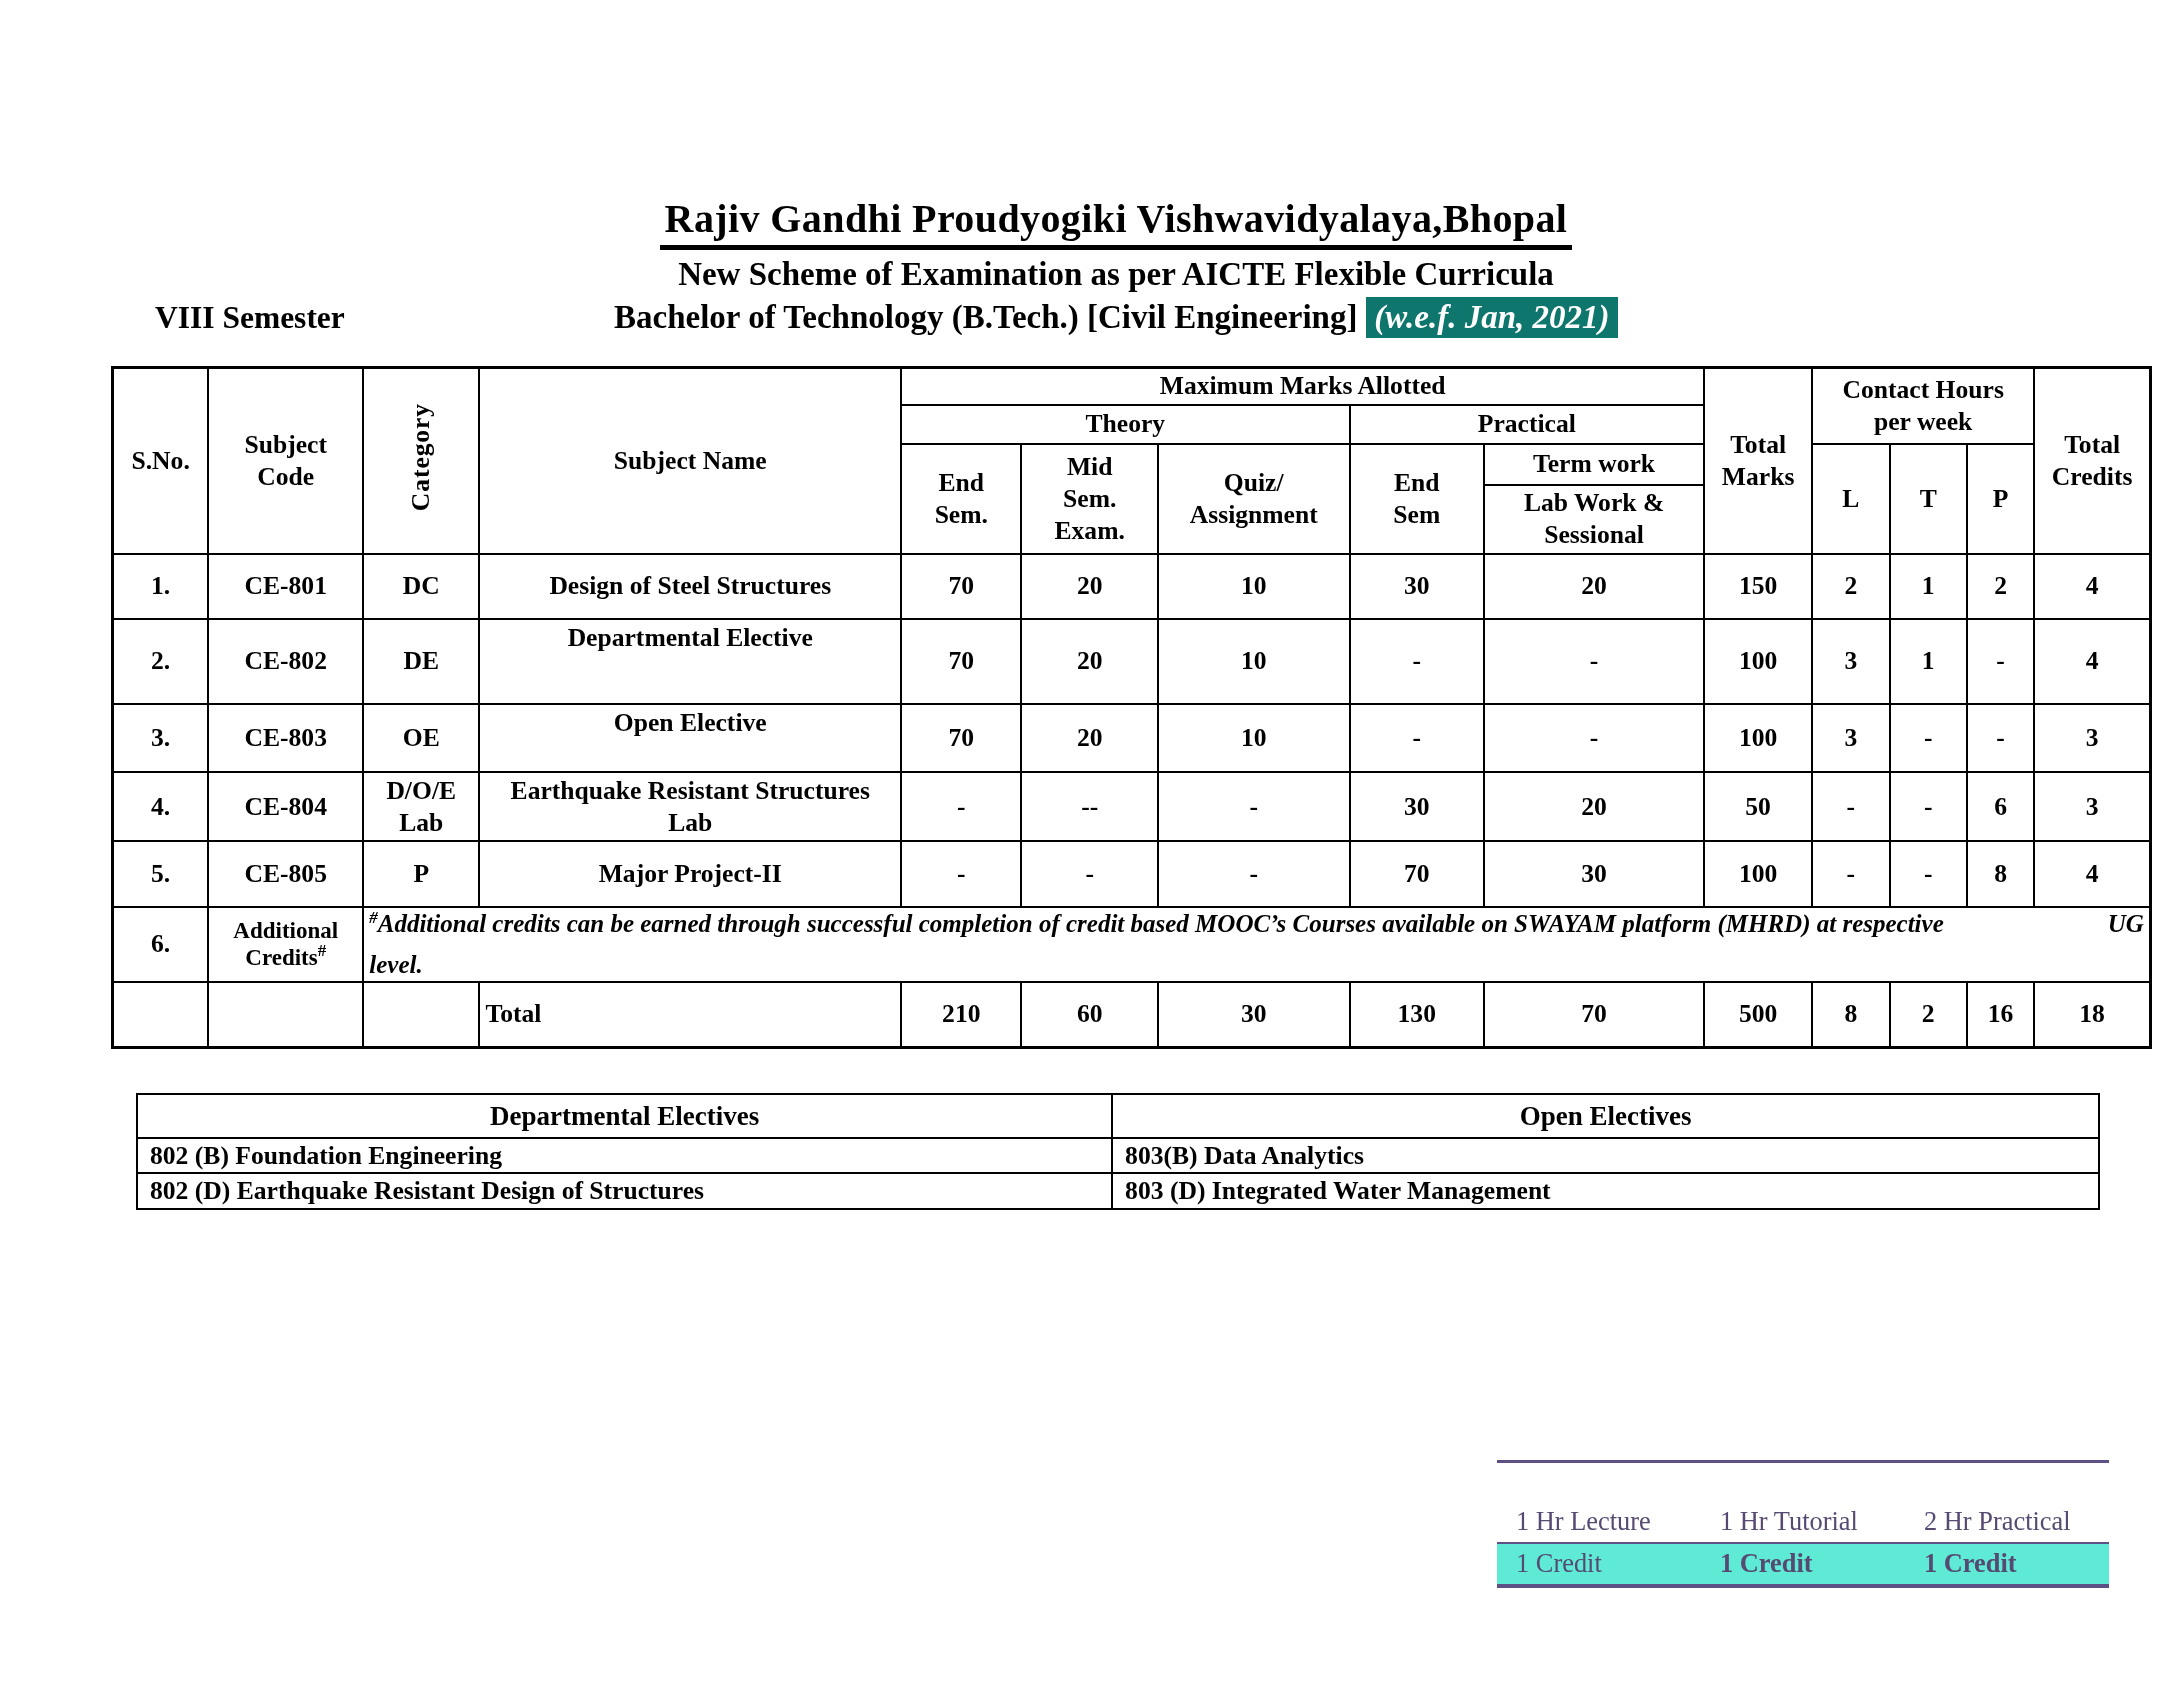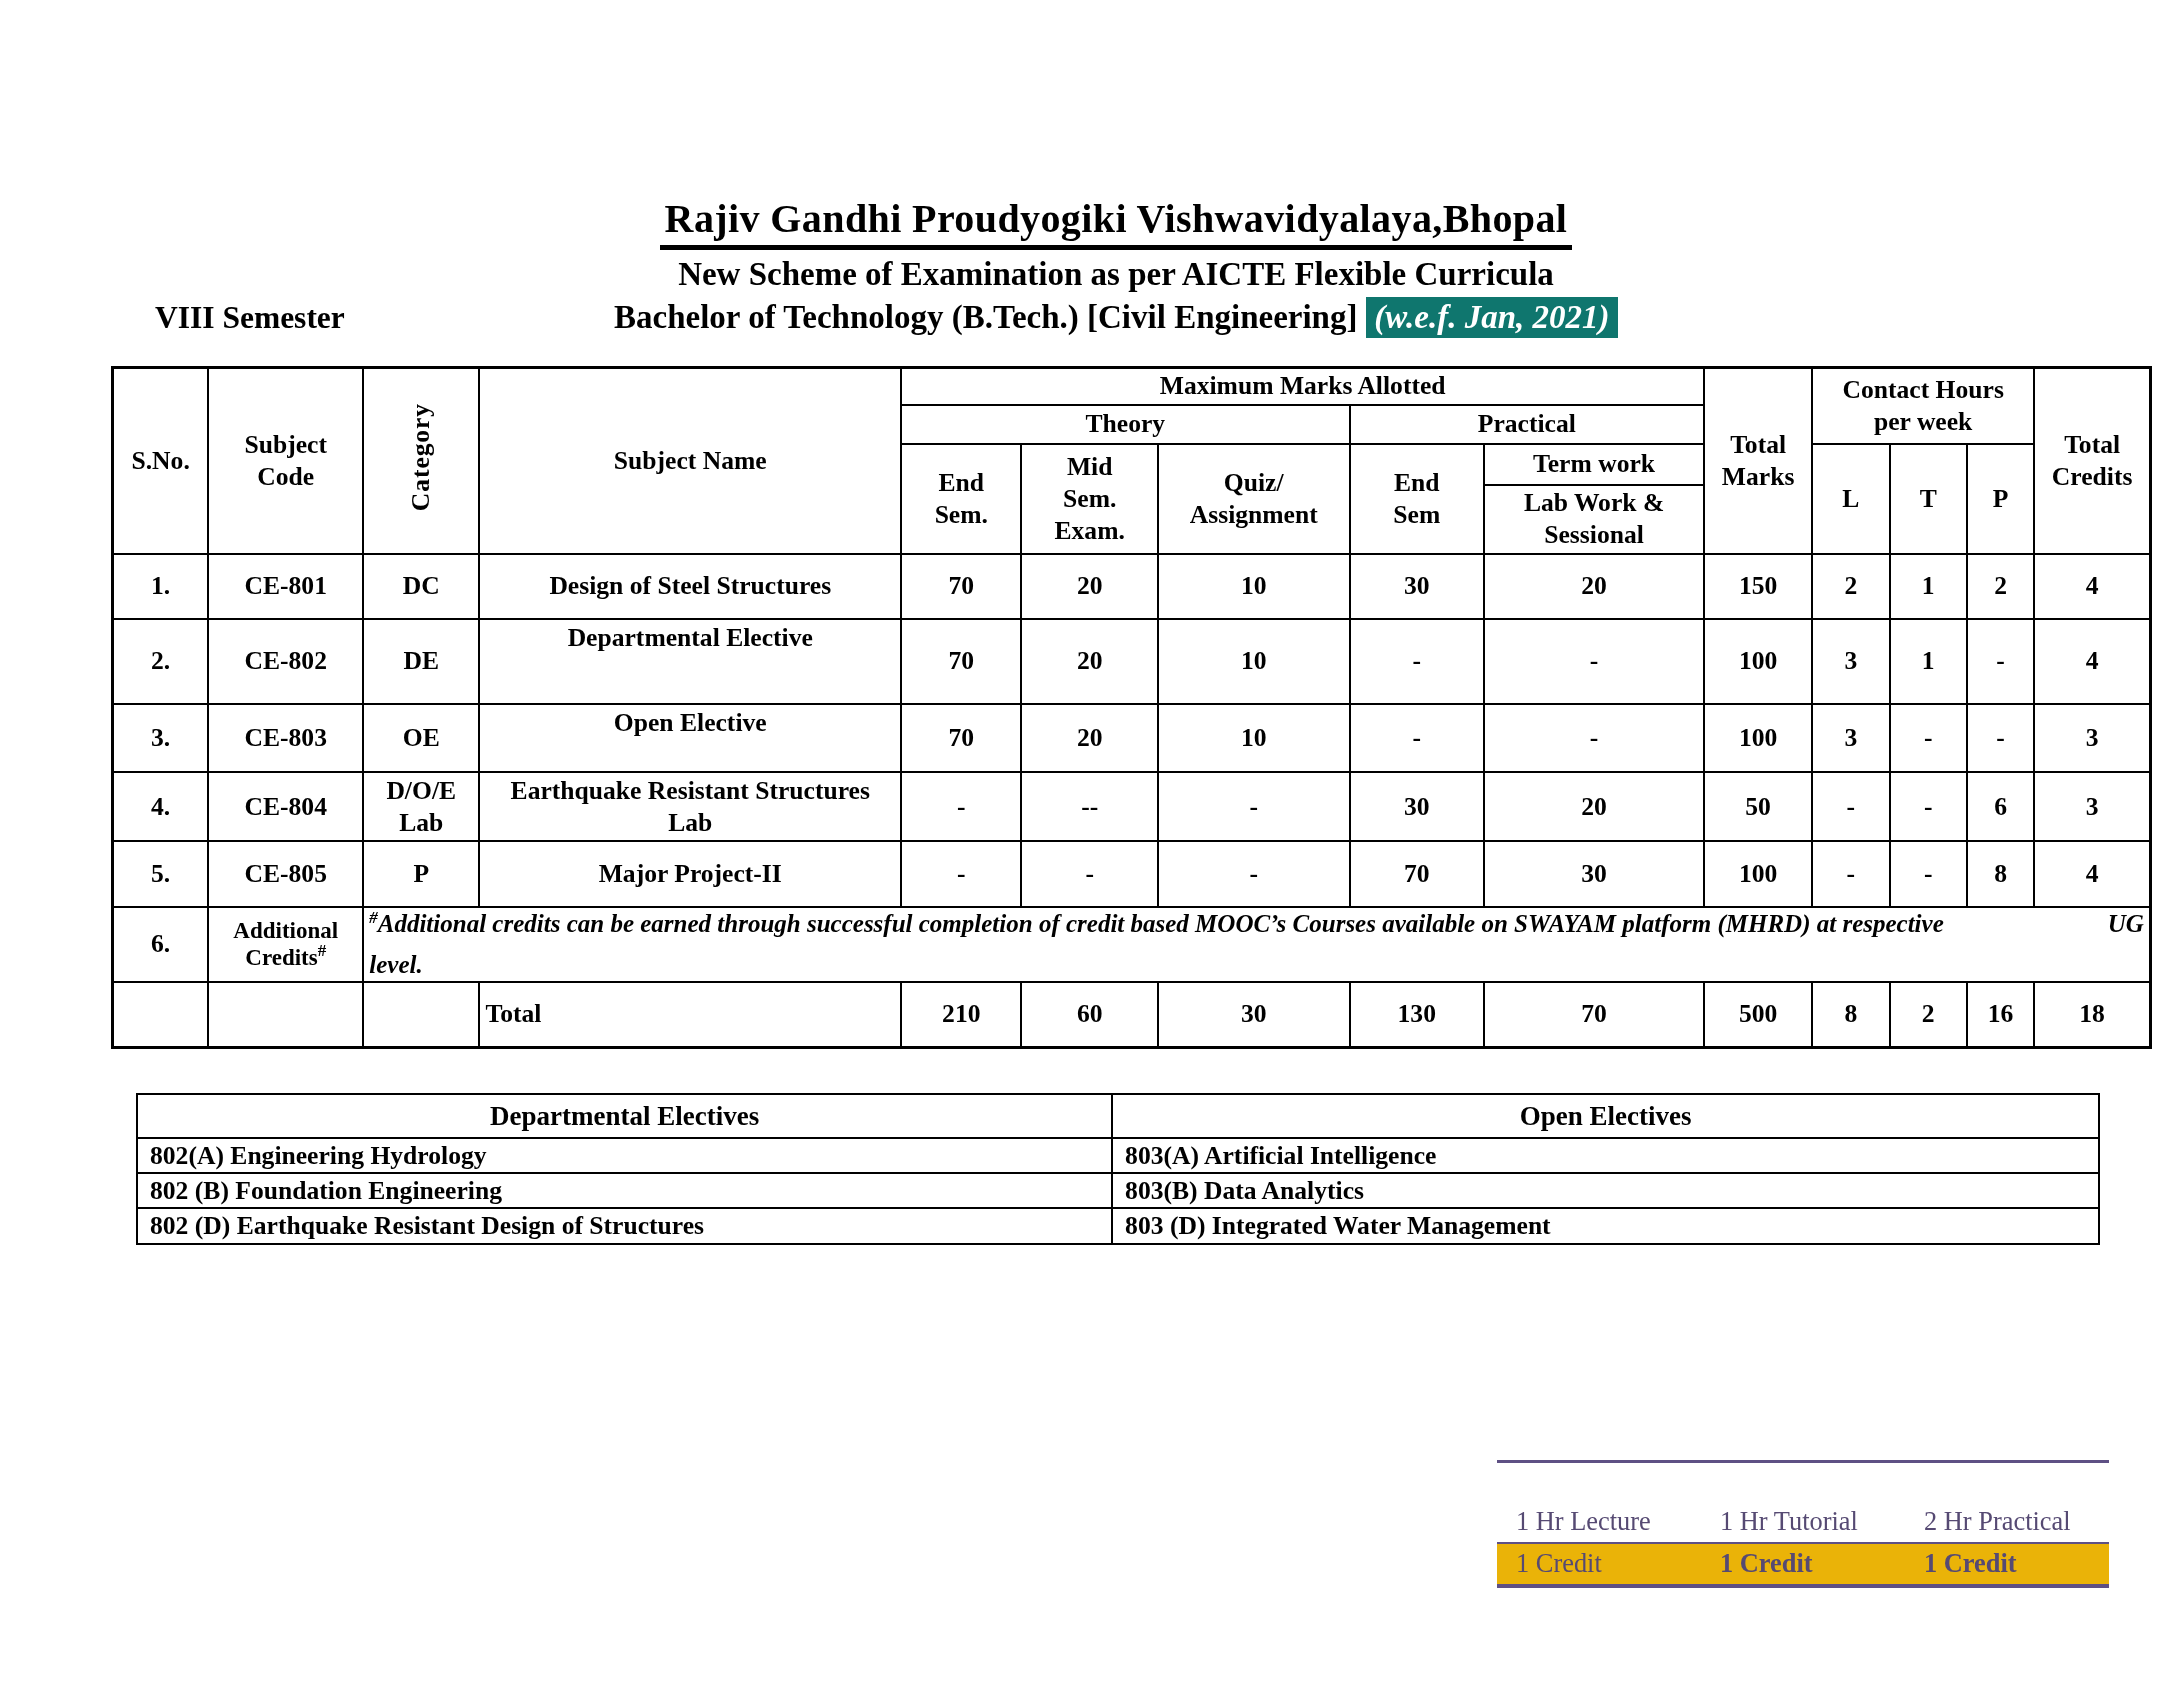--- a/index.html
+++ b/index.html
@@ -95,21 +95,21 @@
   
   .legend {
     position: absolute; left: 1497px; top: 1460px; width: 612px;
     color: #564a73;
     font-size: 26.4px;
     border-top: 3.4px solid #5e5084;
     border-bottom: 4.3px solid #5e5084;
   }
   .legend-row { display: flex; }
   .legend-row.r1 { border-bottom: 2.6px solid #5e5084; margin-top: 40px; }
-  .legend-row.r2 { background: #eab308; }
+  .legend-row.r2 { background: #5eead4; }
   .legend-cell { flex: 1 1 0; padding: 3.4px 3.4px 5.1px 19px; }
   .legend-row.r2 .legend-cell.b { font-weight: bold; }
 </style>
 </head>
 <body>
 
 <div class="page">
 
   <div class="semester">VIII Semester</div>
   <div class="title-block">
@@ -292,24 +292,20 @@
     <colgroup>
         <col style="width:49.7%">
         <col style="width:50.3%">
       </colgroup>
     <tbody>
         <tr style="height:44px;">
       <th>Departmental Electives</th>
       <th>Open Electives</th>
     </tr>
     <tr style="height:35px;">
-      <td>802(A)  Engineering Hydrology</td>
-      <td>803(A)  Artificial  Intelligence</td>
-    </tr>
-    <tr style="height:35px;">
       <td>802 (B) Foundation Engineering</td>
       <td>803(B)  Data Analytics</td>
     </tr>
     <tr style="height:36px;">
       <td>802 (D) Earthquake Resistant Design of Structures</td>
       <td>803 (D) Integrated Water Management</td>
     </tr>
   </tbody>
     </table>
 

